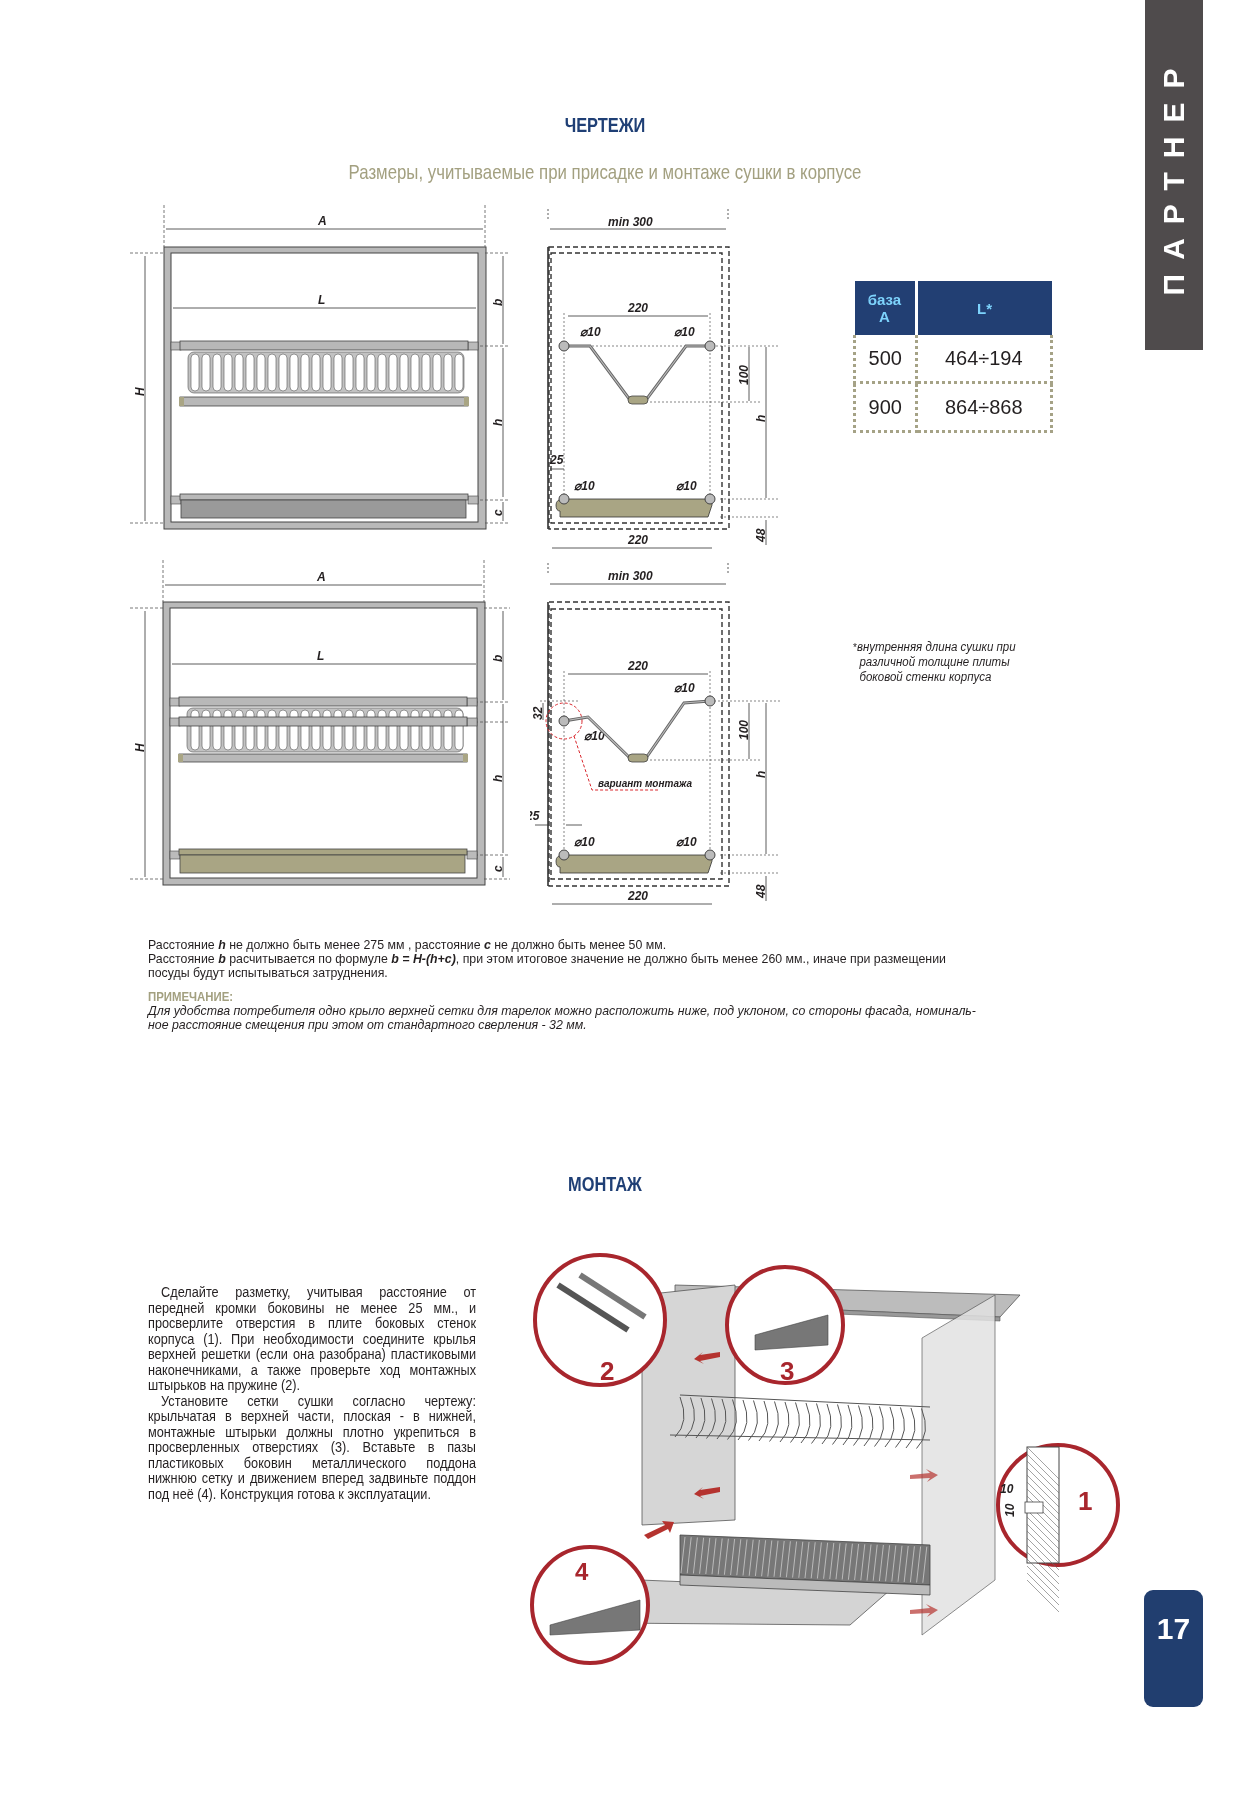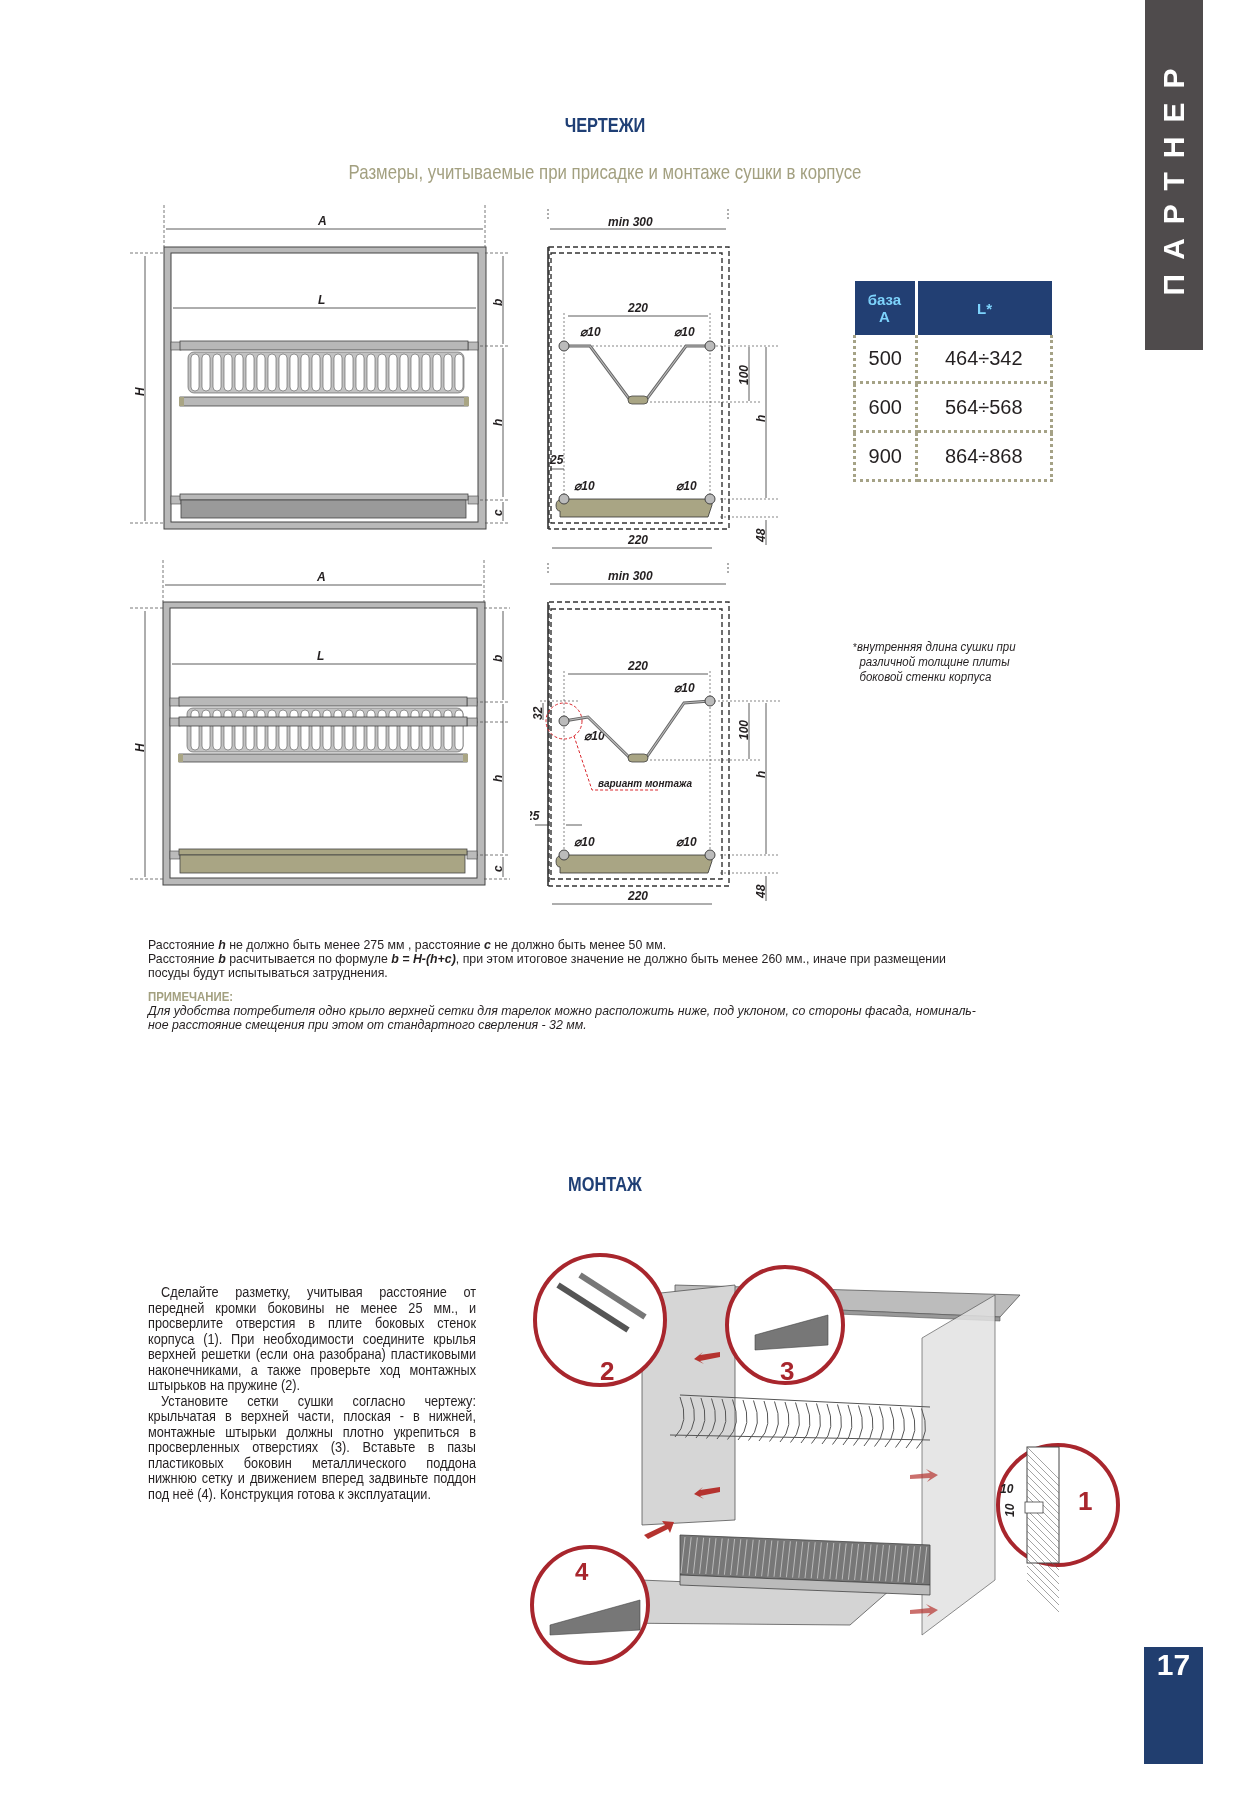--- a/index.html
+++ b/index.html
@@ -1,21 +1,21 @@
 <!DOCTYPE html>
 <html><head>
 <meta charset="utf-8">
 <style>
   html,body{margin:0;padding:0;background:#fff;}
   body{width:1260px;height:1800px;position:relative;overflow:hidden;font-family:"Liberation Sans",sans-serif;color:#231f20;}
   .abs{position:absolute;}
   .side-brand{left:1145px;top:0;width:58px;height:350px;background:#4f4b4c;}
   .side-brand .brand-text{position:absolute;left:0;top:0;width:58px;height:350px;display:flex;align-items:center;justify-content:center;}
   .side-brand .brand-text span{display:block;transform:rotate(-90deg);color:#fff;font-weight:bold;font-size:30px;letter-spacing:14px;white-space:nowrap;}
-  .page-num{left:1144px;top:1647px;width:59px;height:117px;background:#213e6f;color:#fff;font-weight:bold;font-size:30px;text-align:center;padding-top:1px;box-sizing:border-box;}
+  .page-num{left:1144px;top:1590px;width:59px;height:117px;background:#213e6f;color:#fff;font-weight:bold;font-size:30px;text-align:center;padding-top:22px;box-sizing:border-box;border-radius:9px;}
   .h-title{color:#1f3f75;font-weight:bold;font-size:21px;transform:scaleX(0.78);transform-origin:center;text-align:center;}
   .subtitle{color:#a3a080;font-size:21px;transform:scaleX(0.8);transform-origin:center;text-align:center;white-space:nowrap;}
   .dim{font-style:italic;font-weight:bold;font-size:12px;fill:#231f20;font-family:"Liberation Sans",sans-serif;}
   table.ltable{border-collapse:collapse;}
   .ltable th{background:#223f73;color:#7dd3fc;font-weight:bold;font-size:15px;line-height:17px;height:52px;text-align:center;}
   .ltable th.c1{width:58px;border-right:3px solid #fff;}
   .ltable th.c2{width:132px;}
   .ltable td{height:46px;text-align:center;font-size:20px;border-bottom:3px dotted #a5a286;border-left:3px dotted #a5a286;border-right:3px dotted #a5a286;padding:0;}
   .note-text{font-size:13px;line-height:14px;transform:scaleX(0.95);transform-origin:left;}
   .para{font-size:15.5px;line-height:15.5px;color:#231f20;transform:scaleX(0.82);transform-origin:left top;width:390px;text-align:justify;}
@@ -290,25 +290,21 @@
       <th class="c1">
         <div>база</div>
         <div>A</div>
       </th>
       <th class="c2">L*</th>
     </tr>
   </thead>
   <tbody>
     <tr>
         <td>500</td>
-        <td>464÷342</td>
-      </tr>
-    <tr>
-        <td>600</td>
-        <td>564÷568</td>
+        <td>464÷194</td>
       </tr>
     <tr>
         <td>900</td>
         <td>864÷868</td>
       </tr>
   </tbody>
 </table>
 
 <div class="abs foot-note" style="left:853px;top:640px;">
   <span style="font-style:normal;vertical-align:top;font-size:11px;">*</span><span>внутренняя длина сушки при</span><br>

